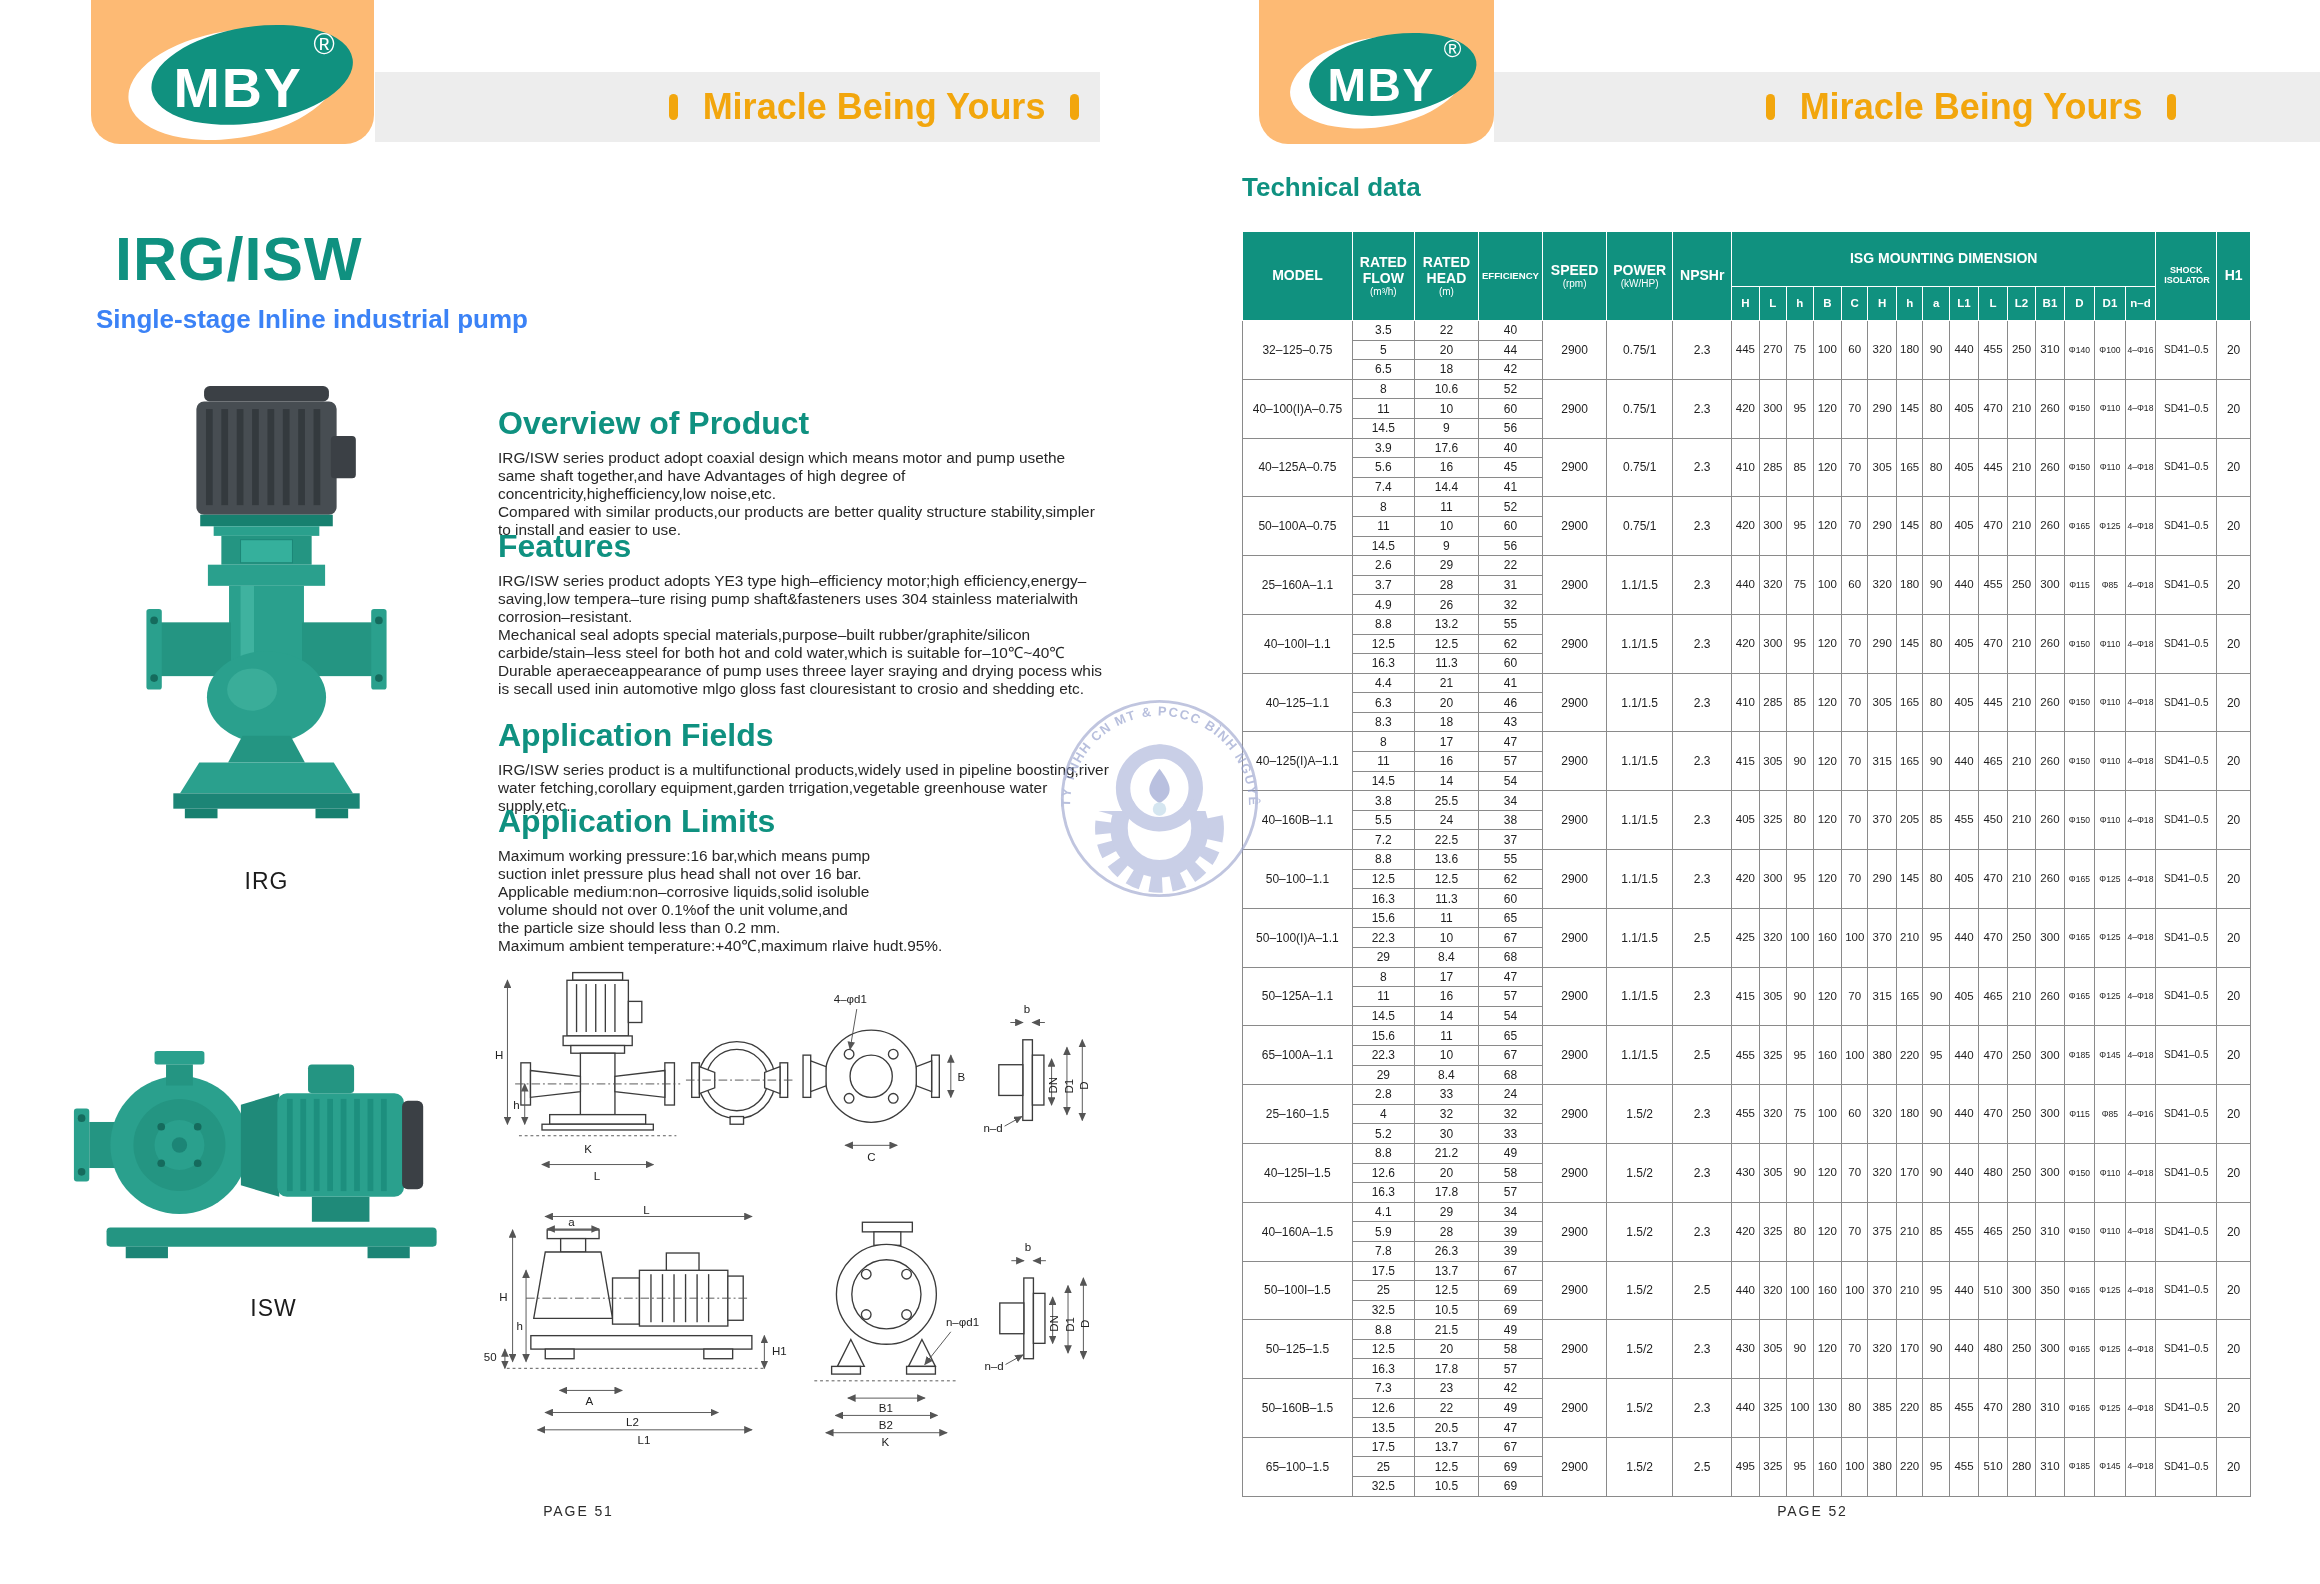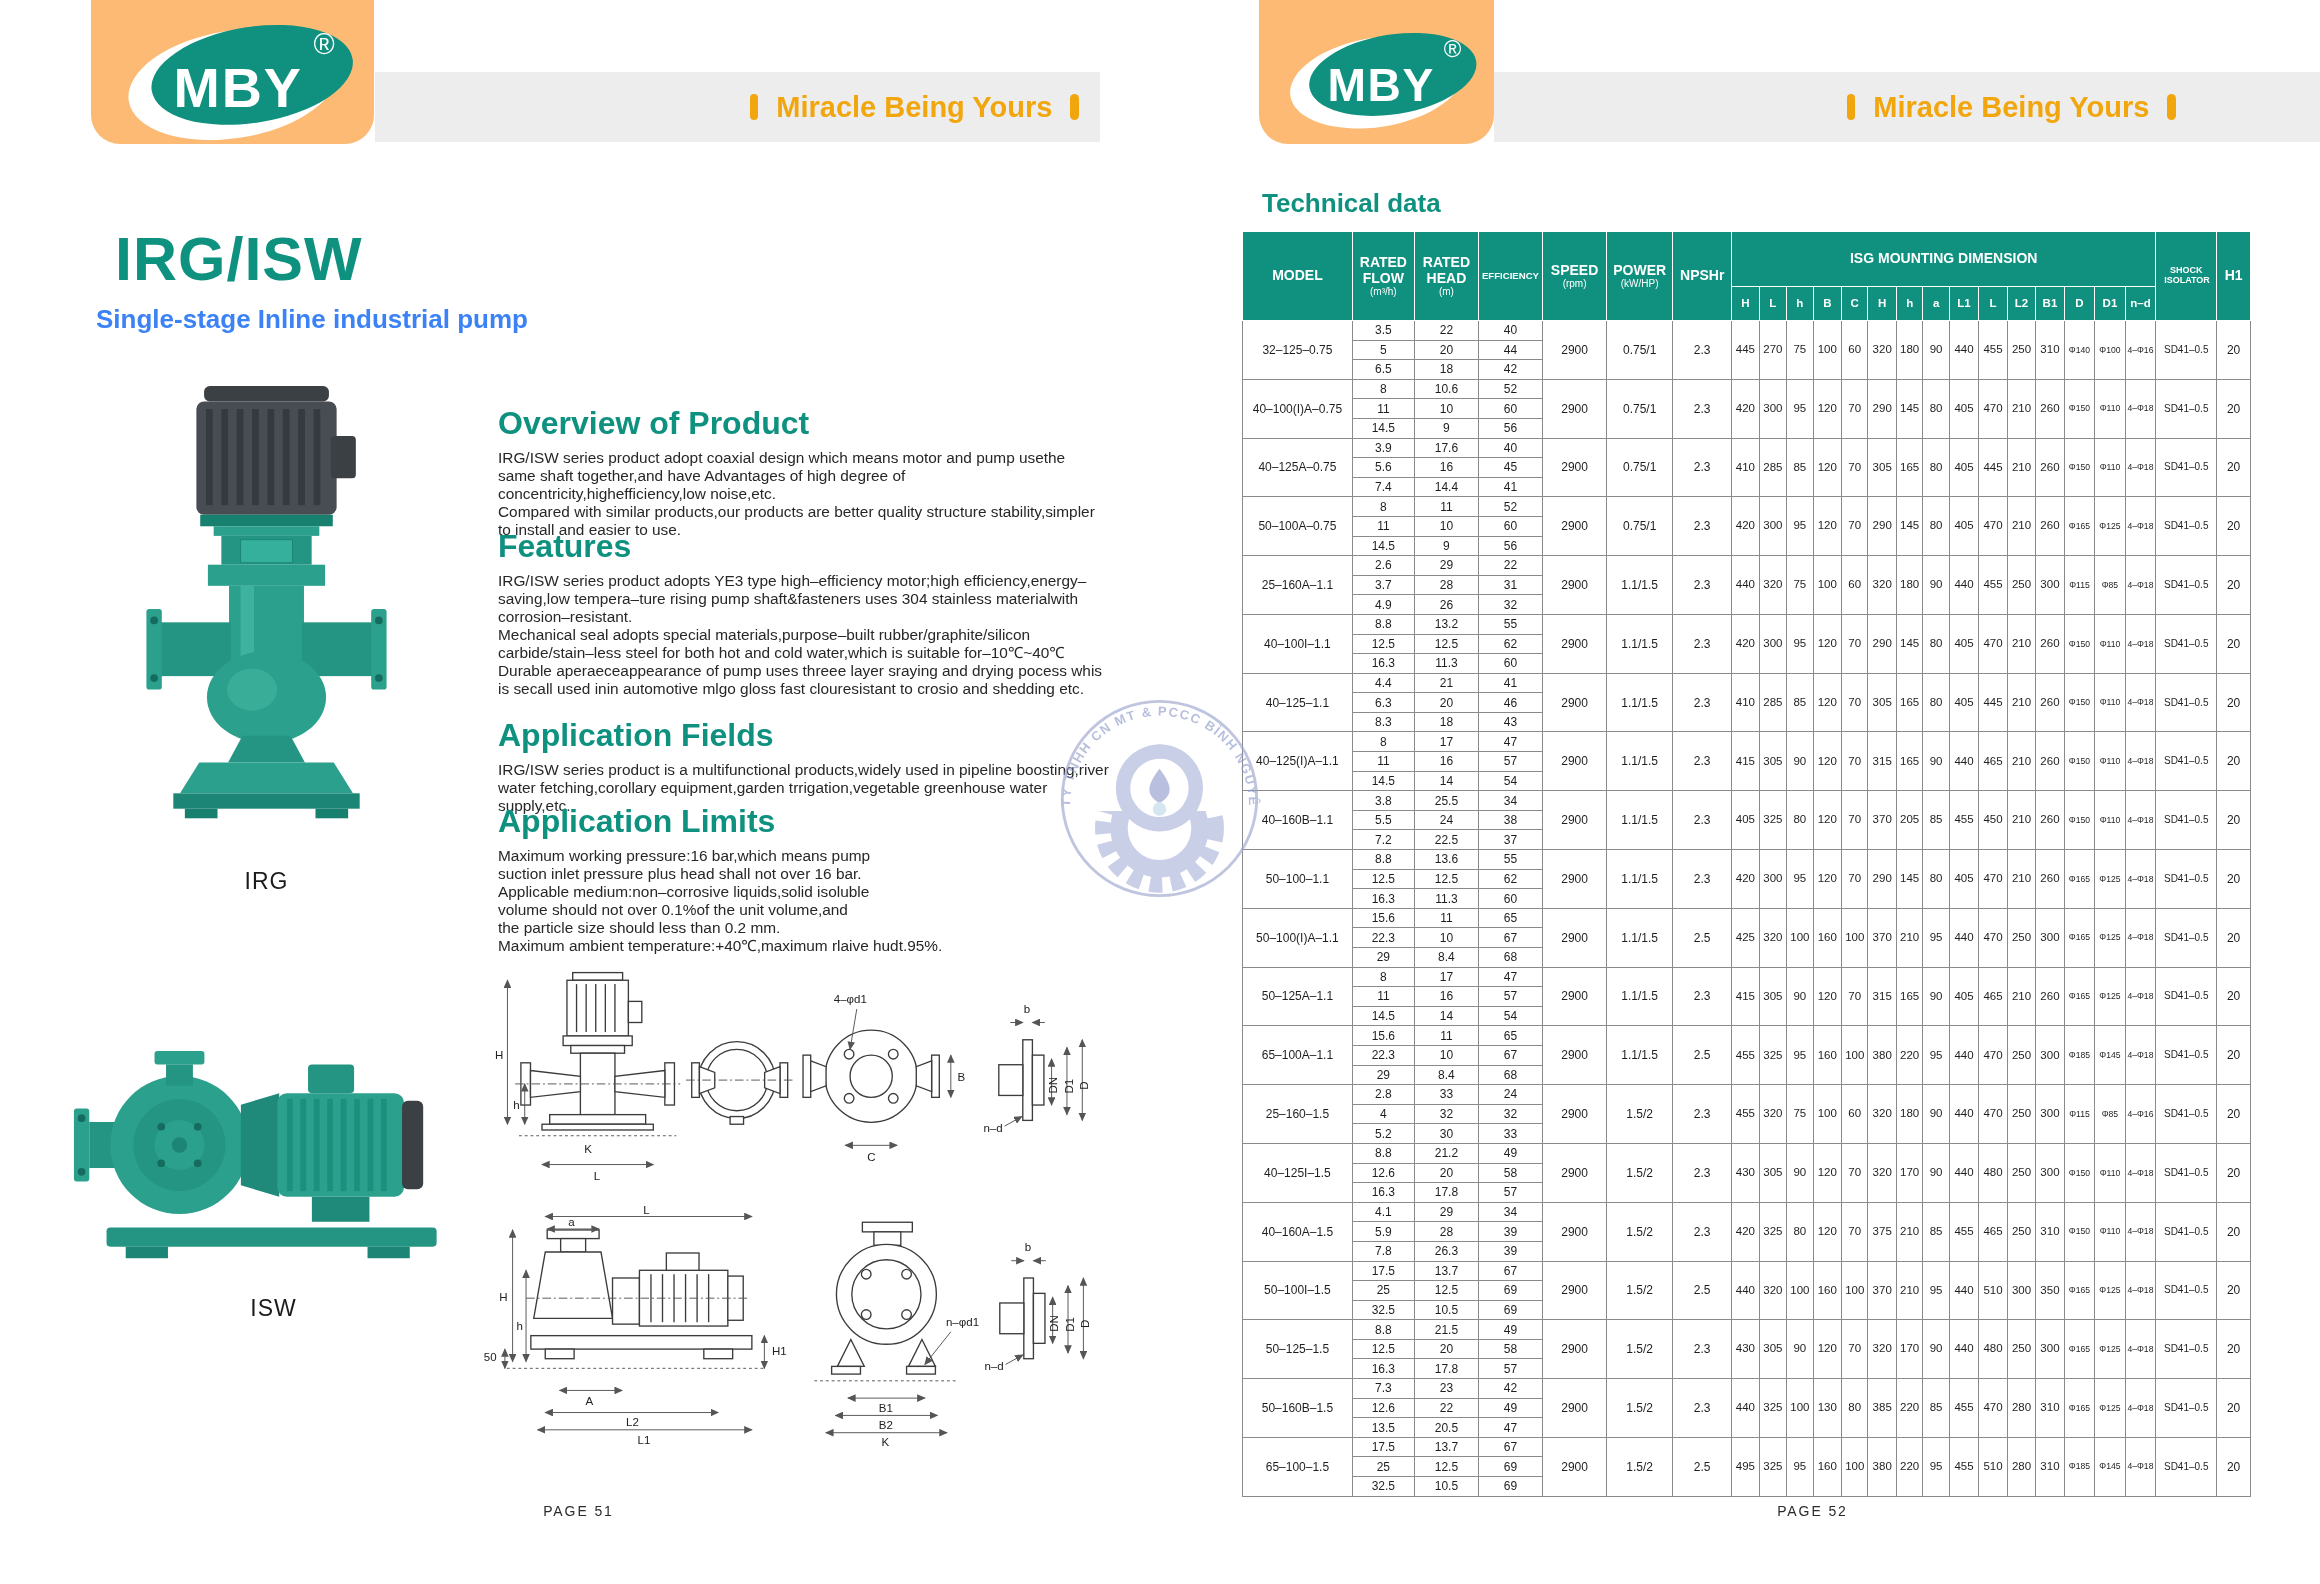--- a/index.html
+++ b/index.html
@@ -3,21 +3,21 @@
 <meta charset="utf-8">
 <style>
   html,body{margin:0;padding:0;background:#fff;}
   #canvas{position:relative;width:2320px;height:1584px;background:#ffffff;overflow:hidden;
           font-family:"Liberation Sans", sans-serif;color:#222;}
   .abs{position:absolute;}
 
   
   .logo-block{background:#fdba74;border-radius:0 0 29px 29px;}
   .gray-bar{background:#EDEDED;display:flex;align-items:center;justify-content:flex-end;}
-  .slogan{color:#F2A60D;font-weight:bold;font-size:29px;display:flex;align-items:center;gap:18px;}
+  .slogan{color:#F2A60D;font-weight:bold;font-size:36px;display:flex;align-items:center;gap:25px;}
   .slogan .bar{display:inline-block;width:8.6px;height:26px;border-radius:4.8px;background:#F2A60D;}
 
   
   .page-title{color:#0F9180;font-weight:bold;font-size:61px;letter-spacing:1px;line-height:1;margin-left:19px;}
   .page-subtitle{color:#3b82f6;font-weight:bold;font-size:26px;}
   .section h2{color:#0F9180;font-weight:bold;font-size:32px;margin:0 0 9.6px 0;line-height:1;}
   .section p{margin:0;font-size:15.4px;line-height:18px;color:#272727;}
   .img-caption{font-weight:normal;font-size:23px;color:#1b1b1b;text-align:center;letter-spacing:1px;}
   .page-footer{font-size:14px;letter-spacing:1.9px;color:#2b2b2b;text-align:center;}
 
@@ -351,21 +351,21 @@
       <text x="604" y="134" transform="rotate(-90 604 134)">DN</text>
       <line class="dl" x1="614" y1="86" x2="614" y2="156" marker-start="url(#ar2)" marker-end="url(#ar2)"></line>
       <text x="620" y="134" transform="rotate(-90 620 134)">D1</text>
       <line class="dl" x1="630" y1="78" x2="630" y2="162" marker-start="url(#ar2)" marker-end="url(#ar2)"></line>
       <text x="636" y="130" transform="rotate(-90 636 130)">D</text>
       <text x="527" y="174">n–d</text>
       <line class="dl" x1="549" y1="168" x2="567" y2="158" marker-end="url(#ar2)"></line>
     </svg>
   </div>
 
-  <div class="abs tech-heading" style="left:1242px;top:188px;margin-left:20px;">Technical data</div>
+  <div class="abs tech-heading" style="left:1242px;top:172px;">Technical data</div>
 
   <div class="abs" style="left:1242px;top:231px;">
     <table id="tech-table">
       <colgroup>
         <col style="width:108px">
           <col style="width:61px">
           <col style="width:63px">
           <col style="width:63px">
         <col style="width:63px">
           <col style="width:65px">

